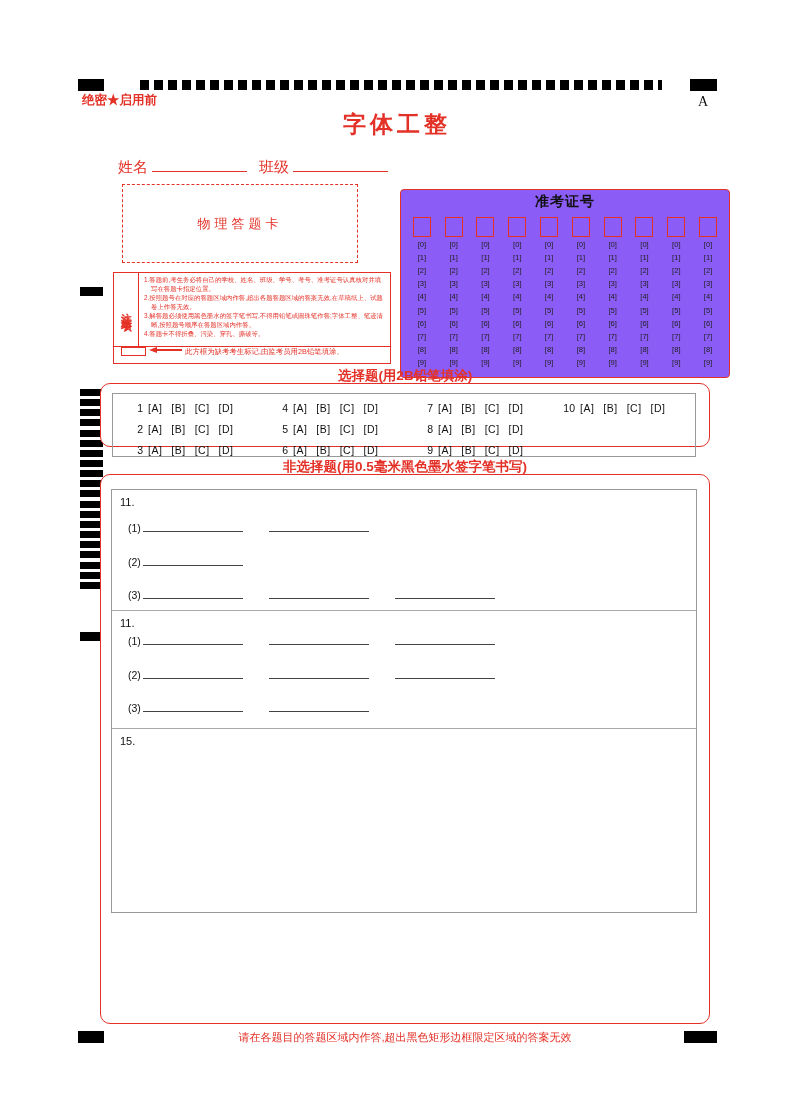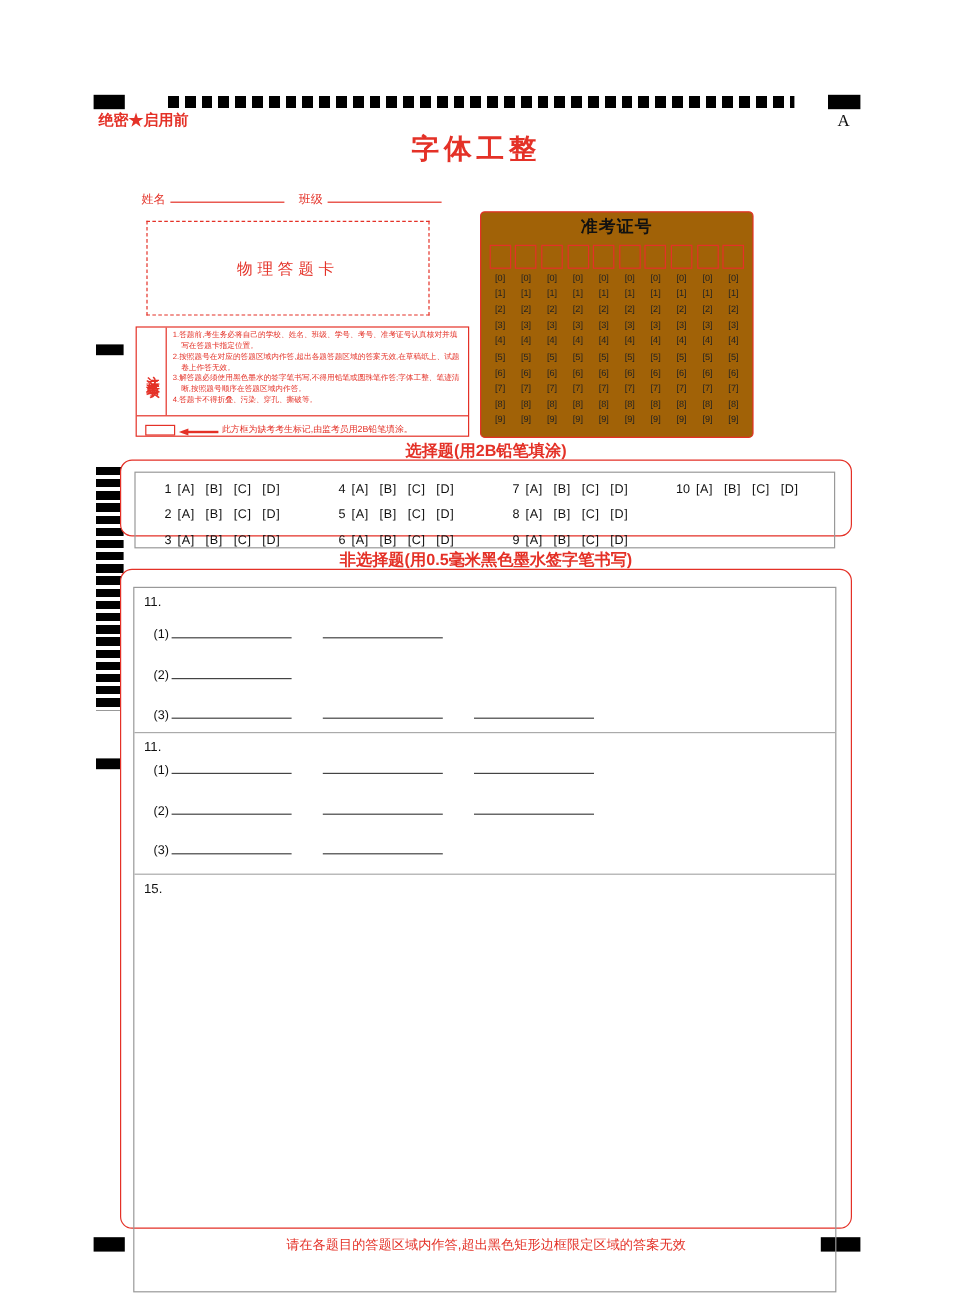--- a/index.html
+++ b/index.html
@@ -9,64 +9,64 @@
 
   .mark { position:absolute; background:#000; }
   .dash-row { position:absolute; left:140px; top:68px; width:522px; height:10px;
     background:repeating-linear-gradient(to right,#000 0 9px,transparent 9px 14px); }
 
   .sec-label { position:absolute; left:82px; top:80px; color:var(--red); font-weight:bold; font-size:12.5px; }
   .ver-label { position:absolute; left:698px; top:82px; color:#111; font-size:14px; font-family:"Liberation Serif", serif; }
   .page-title { position:absolute; left:0; right:0; top:97px; text-align:center; color:var(--red);
     font-size:23px; font-weight:bold; letter-spacing:4px; }
 
-  .name-row { position:absolute; left:118px; top:146px; color:var(--red); font-size:10px; }
+  .name-row { position:absolute; left:118px; top:146px; color:var(--red); font-size:15px; }
   .uline { display:inline-block; width:95px; height:11px; border-bottom:1.5px solid var(--red); margin:0 12px 0 4px; }
   .uline.last { margin-right:0; }
 
   .barcode { position:absolute; left:122px; top:172px; width:236px; height:79px; border:1px dashed var(--red);
     color:var(--red); display:flex; align-items:center; justify-content:center; font-size:13px; letter-spacing:4px; }
 
   .notice { position:absolute; left:113px; top:260px; width:278px; height:92px; border:1.2px solid var(--red);
     display:flex; flex-direction:column; background:#fff; }
   .notice-main { display:flex; flex:1; min-height:0; }
   .notice-head { width:25px; border-right:1.2px solid var(--red); color:var(--red); font-weight:bold; font-size:11px;
     display:flex; align-items:center; justify-content:center; writing-mode:vertical-rl; text-orientation:upright; letter-spacing:3px; }
   .notice-items { flex:1; padding:3px 3px 1px 5px; color:var(--red); font-size:6.4px; line-height:1.4; }
   .notice-item { text-indent:-7px; padding-left:7px; }
-  .absent-row { border-top:1.2px solid var(--red); height:17px; display:flex; align-items:flex-end; gap:3px;
+  .absent-row { border-top:1.2px solid var(--red); height:17px; display:flex; align-items:flex-start; gap:3px;
     padding:0 3px 0 7px; color:var(--red); }
   .absent-box { width:25px; height:9px; border:1.2px solid var(--red); flex:0 0 auto; }
   .arrow { display:flex; align-items:center; flex:0 0 auto; }
   .arrow-head { width:0; height:0; border-top:3px solid transparent; border-bottom:3px solid transparent;
     border-right:8px solid var(--red); }
   .arrow-line { width:26px; height:2px; background:var(--red); margin-left:-1px; }
   .absent-text { font-size:7.4px; white-space:nowrap; }
 
-  .exam { position:absolute; left:400px; top:164px; width:228px; height:189px; border:1.5px solid var(--red);
-    border-radius:4px; background:#a16207; }
+  .exam { position:absolute; left:400px; top:177px; width:330px; height:189px; border:1.5px solid var(--red);
+    border-radius:4px; background:#8b5cf6; }
   .exam-title { text-align:center; color:#111; font-size:14px; font-weight:bold; letter-spacing:1px; margin-top:3px; }
   .exam-grid { display:grid; grid-template-columns:repeat(10,1fr); grid-template-rows:26px; grid-auto-rows:13.1px;
     justify-items:center; align-items:center; padding:0 5px; margin-top:1px; }
   .fill-box { width:18px; height:20px; border:1.5px solid var(--red); margin-top:3px; }
   .digit { font-size:7.6px; color:#222; }
 
   .sect { position:absolute; left:100px; width:610px; border:1.5px solid var(--red); border-radius:10px; background:#fff; }
   .sect.choice { top:371px; height:64px; }
   .sect.essay  { top:462px; height:550px; }
   .sect-title { position:absolute; top:-16px; left:50%; transform:translateX(-50%); line-height:16px;
     color:var(--red); font-weight:bold; font-size:13.5px; white-space:nowrap; }
 
   .choice-inner { position:absolute; left:11px; top:9px; width:584px; height:64px; border:1px solid #999; }
   .qcol { position:absolute; top:3px; }
   .qline { height:21px; display:flex; align-items:center; font-size:10.5px; color:#111; white-space:nowrap; }
   .qnum { display:inline-block; min-width:13px; text-align:right; margin-right:5px; }
   .opt { margin-right:9px; letter-spacing:0.5px; }
 
-  .essay-inner { position:absolute; left:10px; top:14px; width:586px; height:588px; border:1px solid #999; }
+  .essay-inner { position:absolute; left:10px; top:14px; width:586px; height:424px; border:1px solid #999; }
   .qblock { position:relative; }
   .qblock.divided { border-bottom:1px solid #aaa; }
   .qnumber { position:absolute; top:6px; left:8px; font-size:11px; color:#111; }
   .prow { position:absolute; left:16px; font-size:10.5px; color:#111; white-space:nowrap; }
   .plabel { margin-right:2px; }
   .blank { display:inline-block; width:100px; height:12px; border-bottom:1.5px solid #444; margin-right:26px; }
 
   .footer-note { position:absolute; left:16px; right:0; top:1018px; text-align:center; color:var(--red); font-size:11px; }
   .tick-col { position:absolute; left:80px; top:377px; width:23px; height:203px;
     background:repeating-linear-gradient(to bottom,#000 0 7px,transparent 7px 10.15px); }

